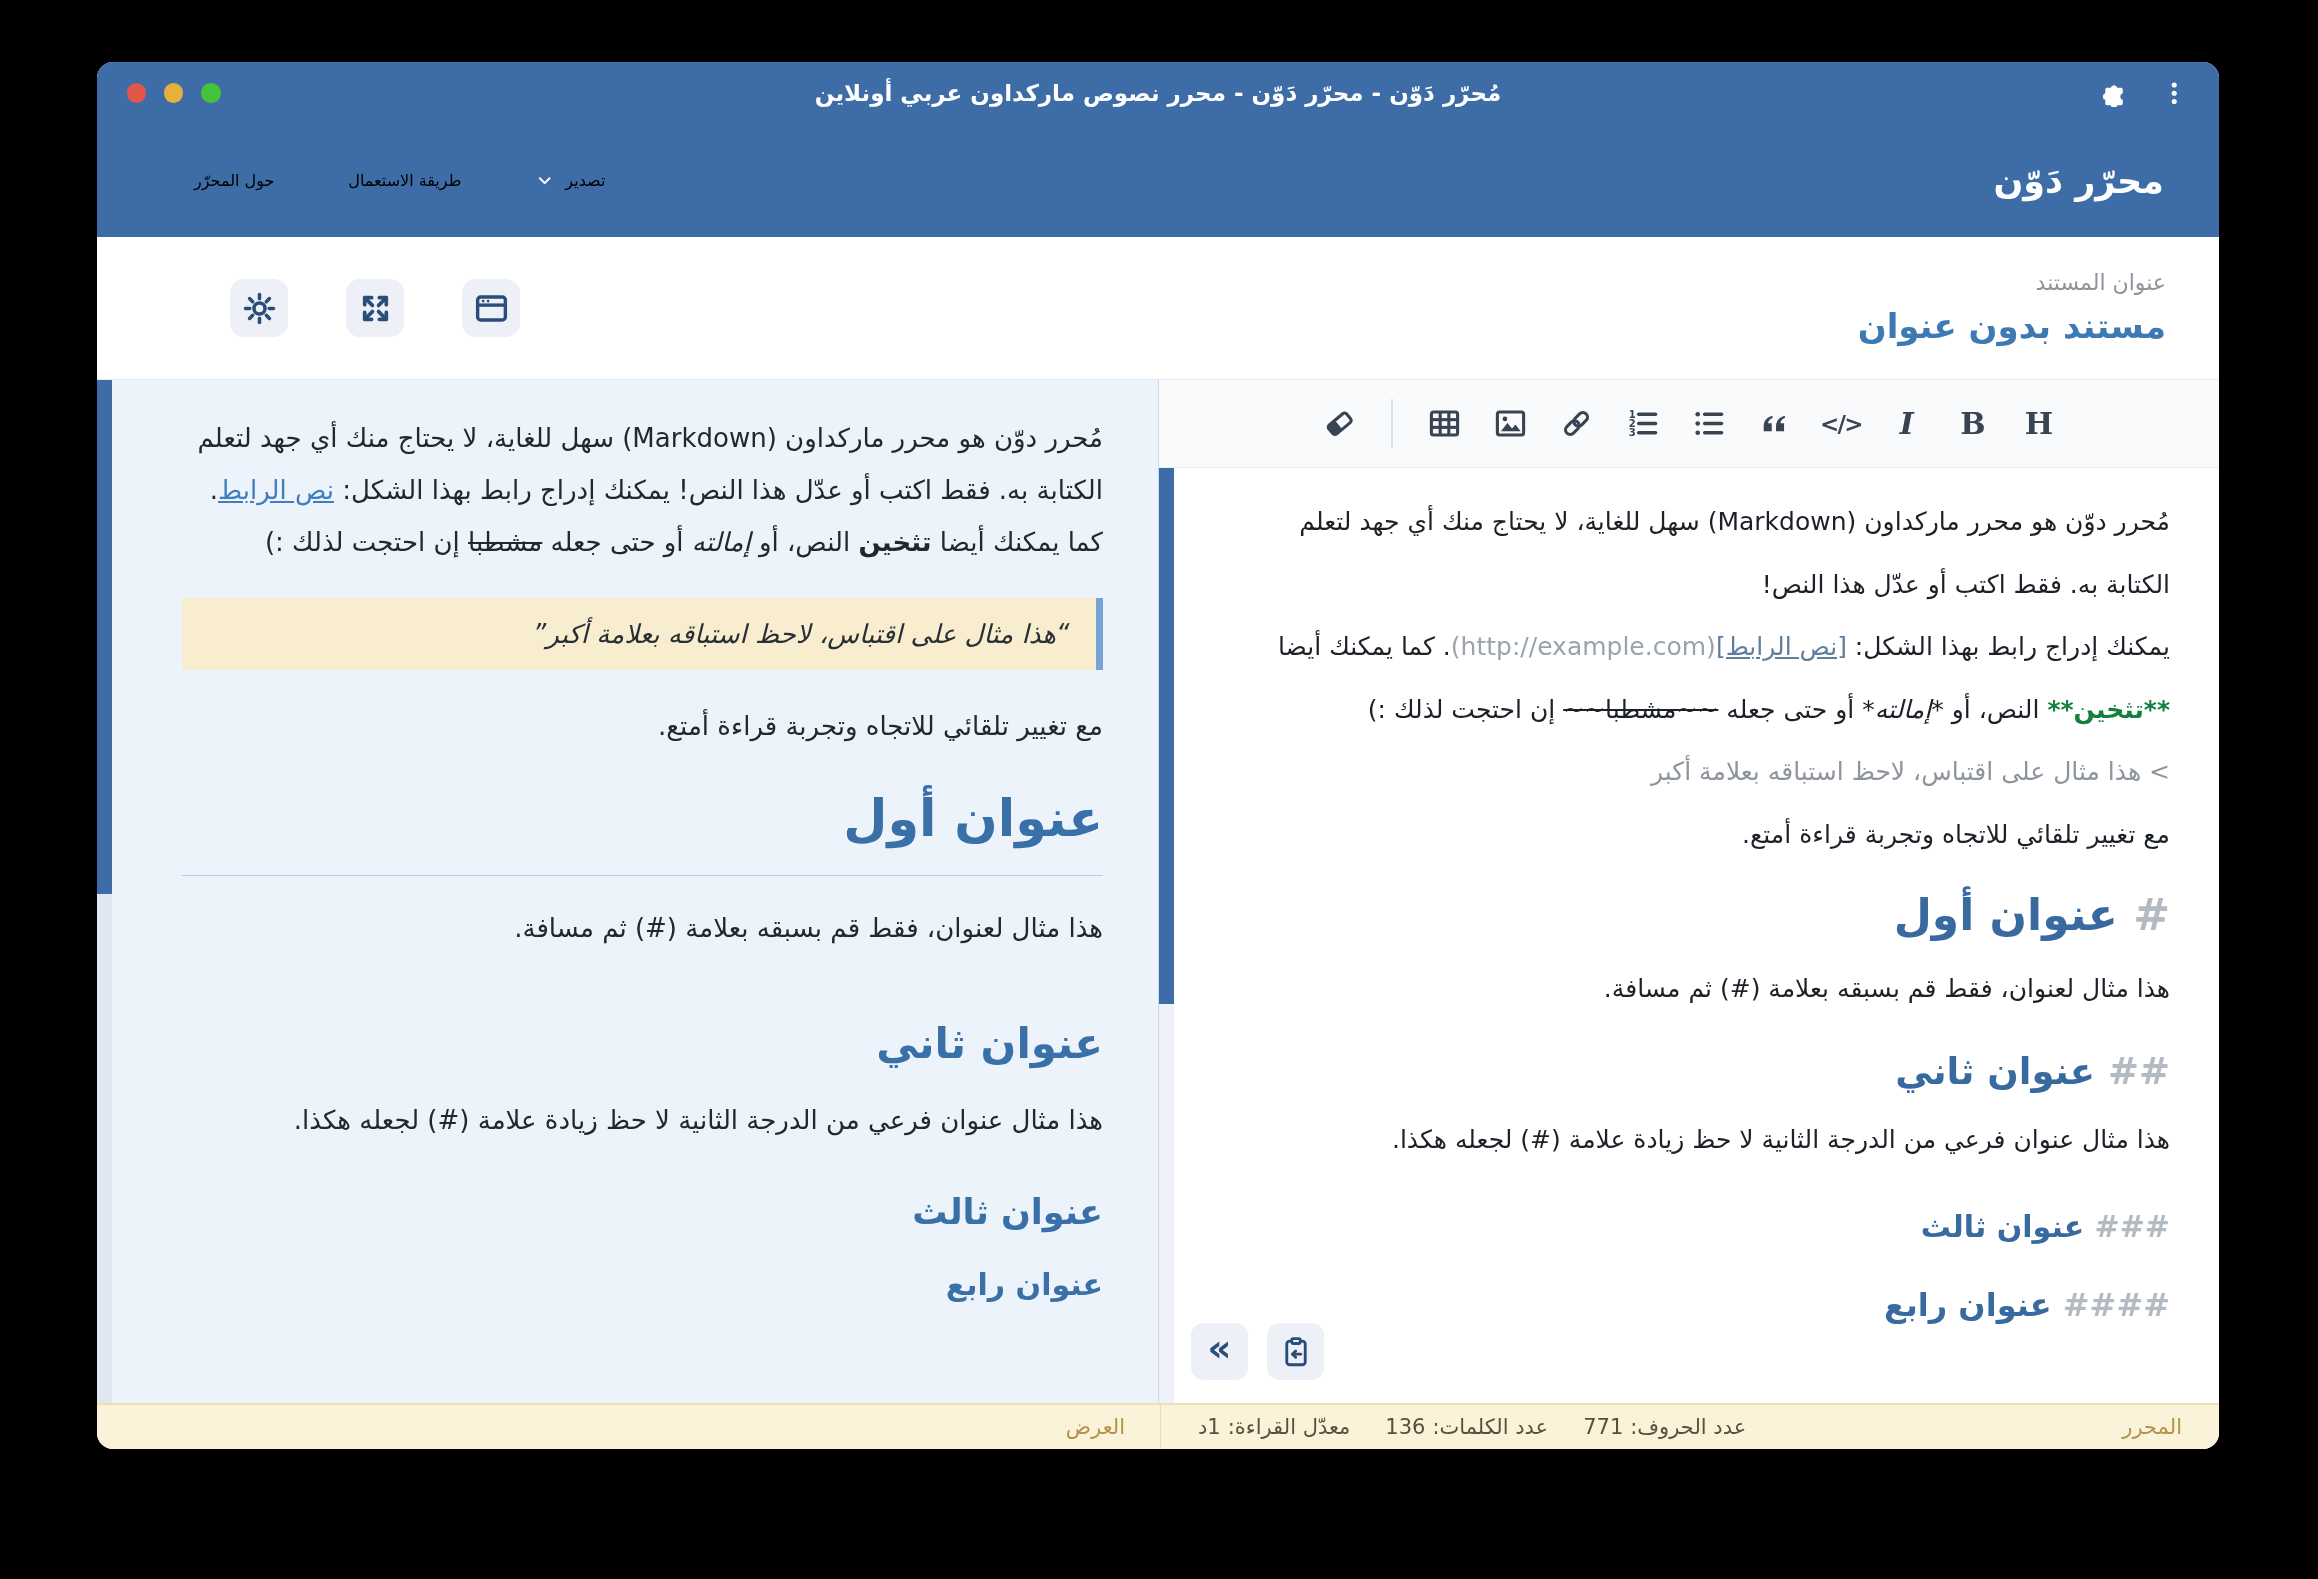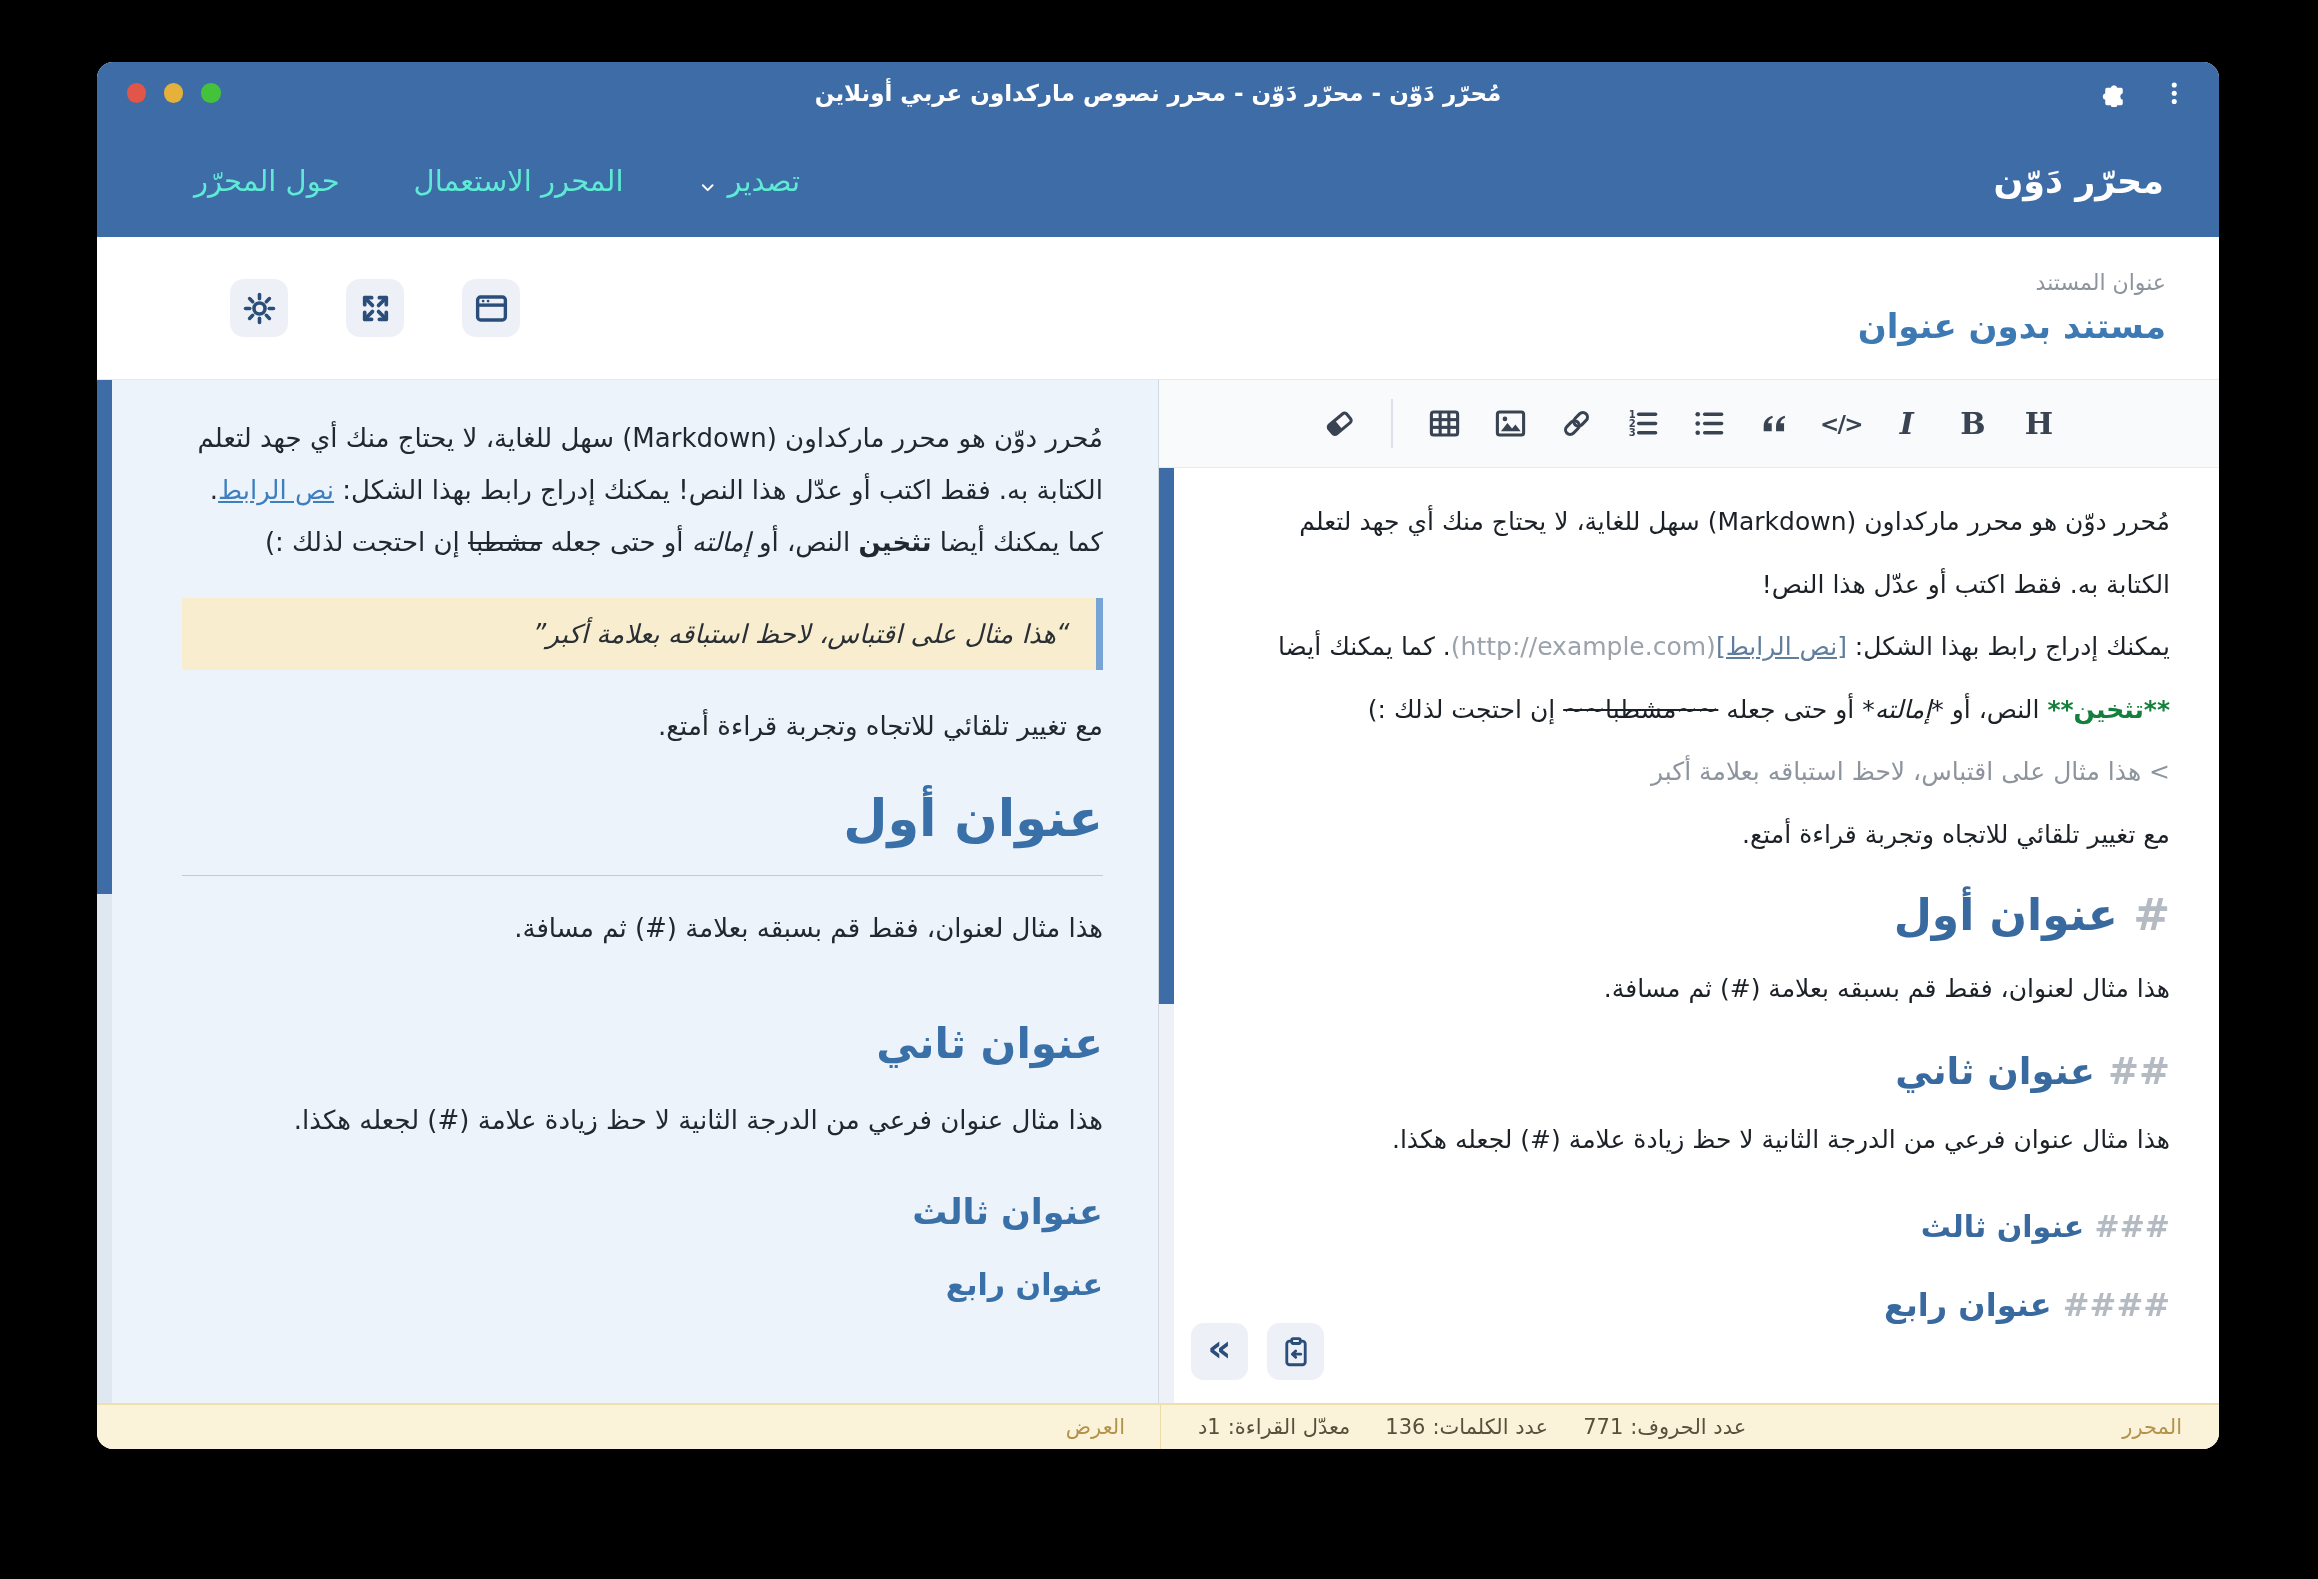--- a/index.html
+++ b/index.html
@@ -17,21 +17,21 @@
   .light.red { background:#e25549; }
   .light.yellow { background:#e5b13a; }
   .light.green { background:#45c23c; }
   .titletext { position:absolute; left:0; right:0; text-align:center; color:#fff; font-size:23px; font-weight:bold; direction:rtl; }
   .tb-actions { margin-left:auto; display:flex; align-items:center; gap:30px; }
   .tb-btn { width:30px; height:30px; display:flex; align-items:center; justify-content:center; cursor:pointer; }
   
   .navbar { height:113px; background:#3d6ca6; flex:0 0 auto; display:flex; align-items:center; justify-content:space-between; padding:0 55px 0 97px; }
   .brand { color:#fff; font-size:35px; font-weight:bold; }
   .menu { display:flex; align-items:center; gap:74px; }
-  .menu-item { color:#5eead4; font-size:29px; display:flex; align-items:flex-end; gap:10.6px; cursor:pointer; }
+  .menu-item { color:#000000; font-size:16px; display:flex; align-items:flex-start; gap:10.6px; cursor:pointer; }
   
   .docheader { height:143px; flex:0 0 auto; background:#fff; display:flex; align-items:center; justify-content:space-between; padding:0 53px 0 133px; border-bottom:1.8px solid #e4e9ef; }
   .doc-info { display:flex; flex-direction:column; gap:10.6px; }
   .doc-label { color:#8d949d; font-size:22px; }
   .doc-title { color:#3d79b3; font-size:34px; font-weight:600; cursor:text; }
   .hdr-actions { display:flex; align-items:center; gap:58px; }
   .icon-btn { width:58px; height:58px; border-radius:14px; background:#edf1f7; display:flex; align-items:center; justify-content:center; color:#2a4d7a; cursor:pointer; }
   
   .main { flex:1 1 auto; display:flex; min-height:0; }
   .editor-pane { flex:0 0 1061px; display:flex; flex-direction:column; background:#fff; border-left:1.8px solid #cfd9e4; min-width:0; }
@@ -118,21 +118,21 @@
     <div class="menu">
       <div class="menu-item">
         <span>تصدير</span>
         <span>
           <svg width="19.4" height="19.4" viewBox="0 0 24 24">
               <path d="M6 9 l6 6 6 -6" stroke="#fff" stroke-width="2.4" fill="none" stroke-linecap="round" stroke-linejoin="round"></path>
             </svg>
         </span>
       </div>
       <div class="menu-item">
-        <span>المحرر الاستعمال</span>
+        <span>طريقة الاستعمال</span>
       </div>
       <div class="menu-item">
         <span>حول المحرّر</span>
       </div>
     </div>
   </div>
 
   <div class="docheader">
     <div class="doc-info">
       <div class="doc-label">عنوان المستند</div>

